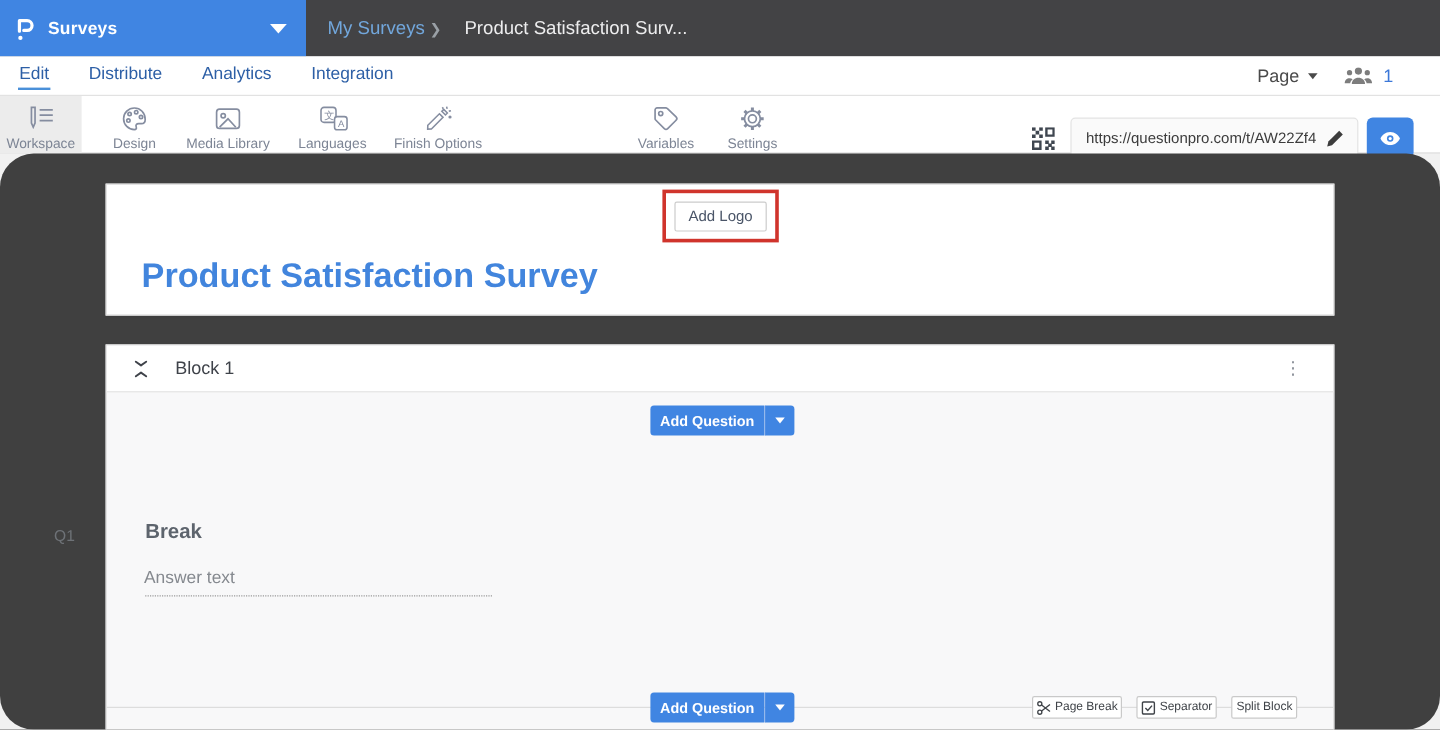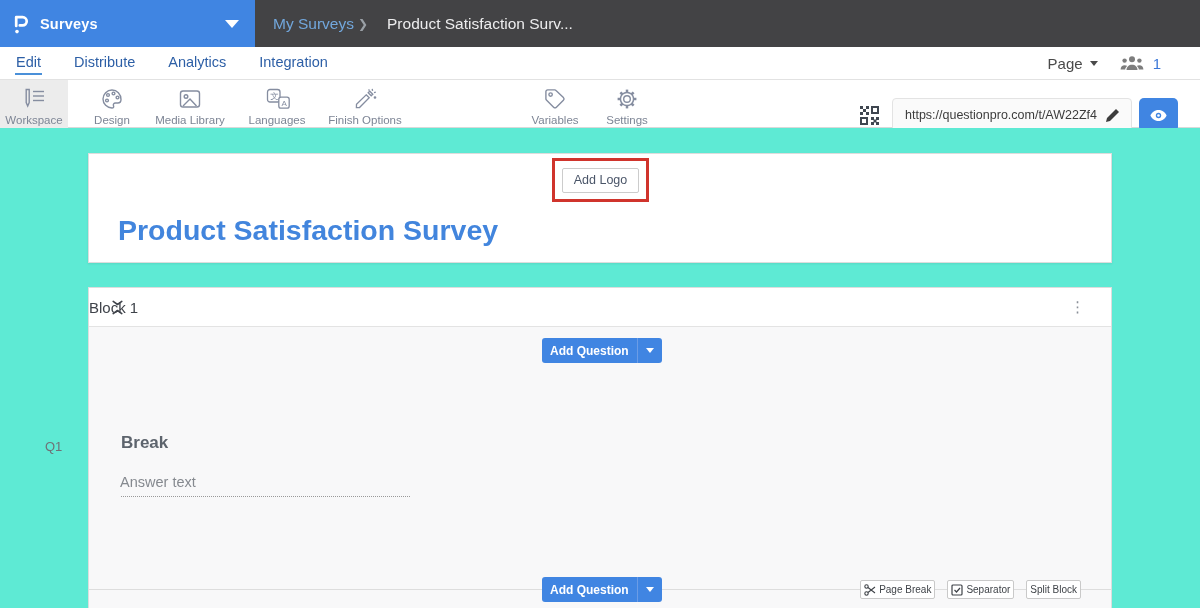--- a/index.html
+++ b/index.html
@@ -40,29 +40,29 @@
 .titem { position:absolute; top:0; height:48px; display:flex; flex-direction:column; align-items:center; justify-content:center; padding-top:4px; }
 .titem .lbl { color:#7d8595; font-size:11.5px; margin-top:3px; }
 .titem.sel { background:#ececec; }
 .titem svg { display:block; }
 .toolright { position:absolute; right:0; top:11px; height:48px; display:flex; align-items:center; }
 .urlbox { width:240px; height:34px; border:1px solid #e3e3e3; background:#fafafa; border-radius:4px; display:flex; align-items:center; margin-left:13px; }
 .urlbox .url { color:#3c3c3c; font-size:12.5px; margin-left:12px; white-space:nowrap; overflow:hidden; flex:1; }
 .eyebtn { width:39px; height:34px; background:#4085e2; border-radius:5px; margin-left:7px; margin-right:22px; display:flex; align-items:center; justify-content:center; }
 
 
-.page { position:relative; height:480px; background:#5eead4; }
+.page { position:relative; height:480px; background:#404040;border-radius:28px; }
 .card { position:absolute; left:88px; width:1024px; background:#fff; border:1px solid #ddd; }
 .card1 { top:25px; height:110px; box-shadow:0 1px 2px rgba(0,0,0,0.08); }
 .redbox { position:absolute; left:463px; top:4px; width:97px; height:44px; border:3px solid #d0342c; display:flex; align-items:center; justify-content:center; }
 .addlogo { background:#fff; border:1px solid #ccc; border-radius:2px; font-size:12.5px; color:#4a5568; padding:4px 11px 5px; }
 .stitle { position:absolute; left:29px; top:60px; color:#4285dd; font-size:28.5px; font-weight:700; }
 .card2 { top:159px; height:322px; background:#f8f8f9; }
 .bheader { height:39px; background:#fff; border-bottom:1px solid #e3e3e3; display:flex; align-items:center; position:relative; }
-.bheader .btitle { color:#3f434a; font-size:15px; }
+.bheader .btitle { color:#3f434a; font-size:15px; margin-left:57px; }
 .bheader .dots { position:absolute; right:26px; color:#8a8f98; font-size:15px; letter-spacing:0; }
 .collapse { position:absolute; left:22px; top:12px; }
 .addq { position:absolute; display:flex; height:25px; }
 .addq .main { background:#4085e2; color:#fff; font-size:12px; font-weight:700; display:flex; align-items:center; padding:0 8px; border-radius:3px 0 0 3px; }
 .addq .dd { width:25px; background:#4085e2; border-left:1px solid #6b9ce6; border-radius:0 3px 3px 0; display:flex; align-items:center; justify-content:center; }
 .addq .dd i { width:0;height:0;border-left:4.5px solid transparent;border-right:4.5px solid transparent;border-top:5.5px solid #fff; }
 .addq1 { left:453px; top:50px; }
 .addq2 { left:453px; top:289px; }
 .q1lab { position:absolute; left:-44px; top:151px; color:#6e7277; font-size:13px; }
 .qname { position:absolute; left:32px; top:145px; color:#5d646d; font-size:17px; font-weight:700; }

